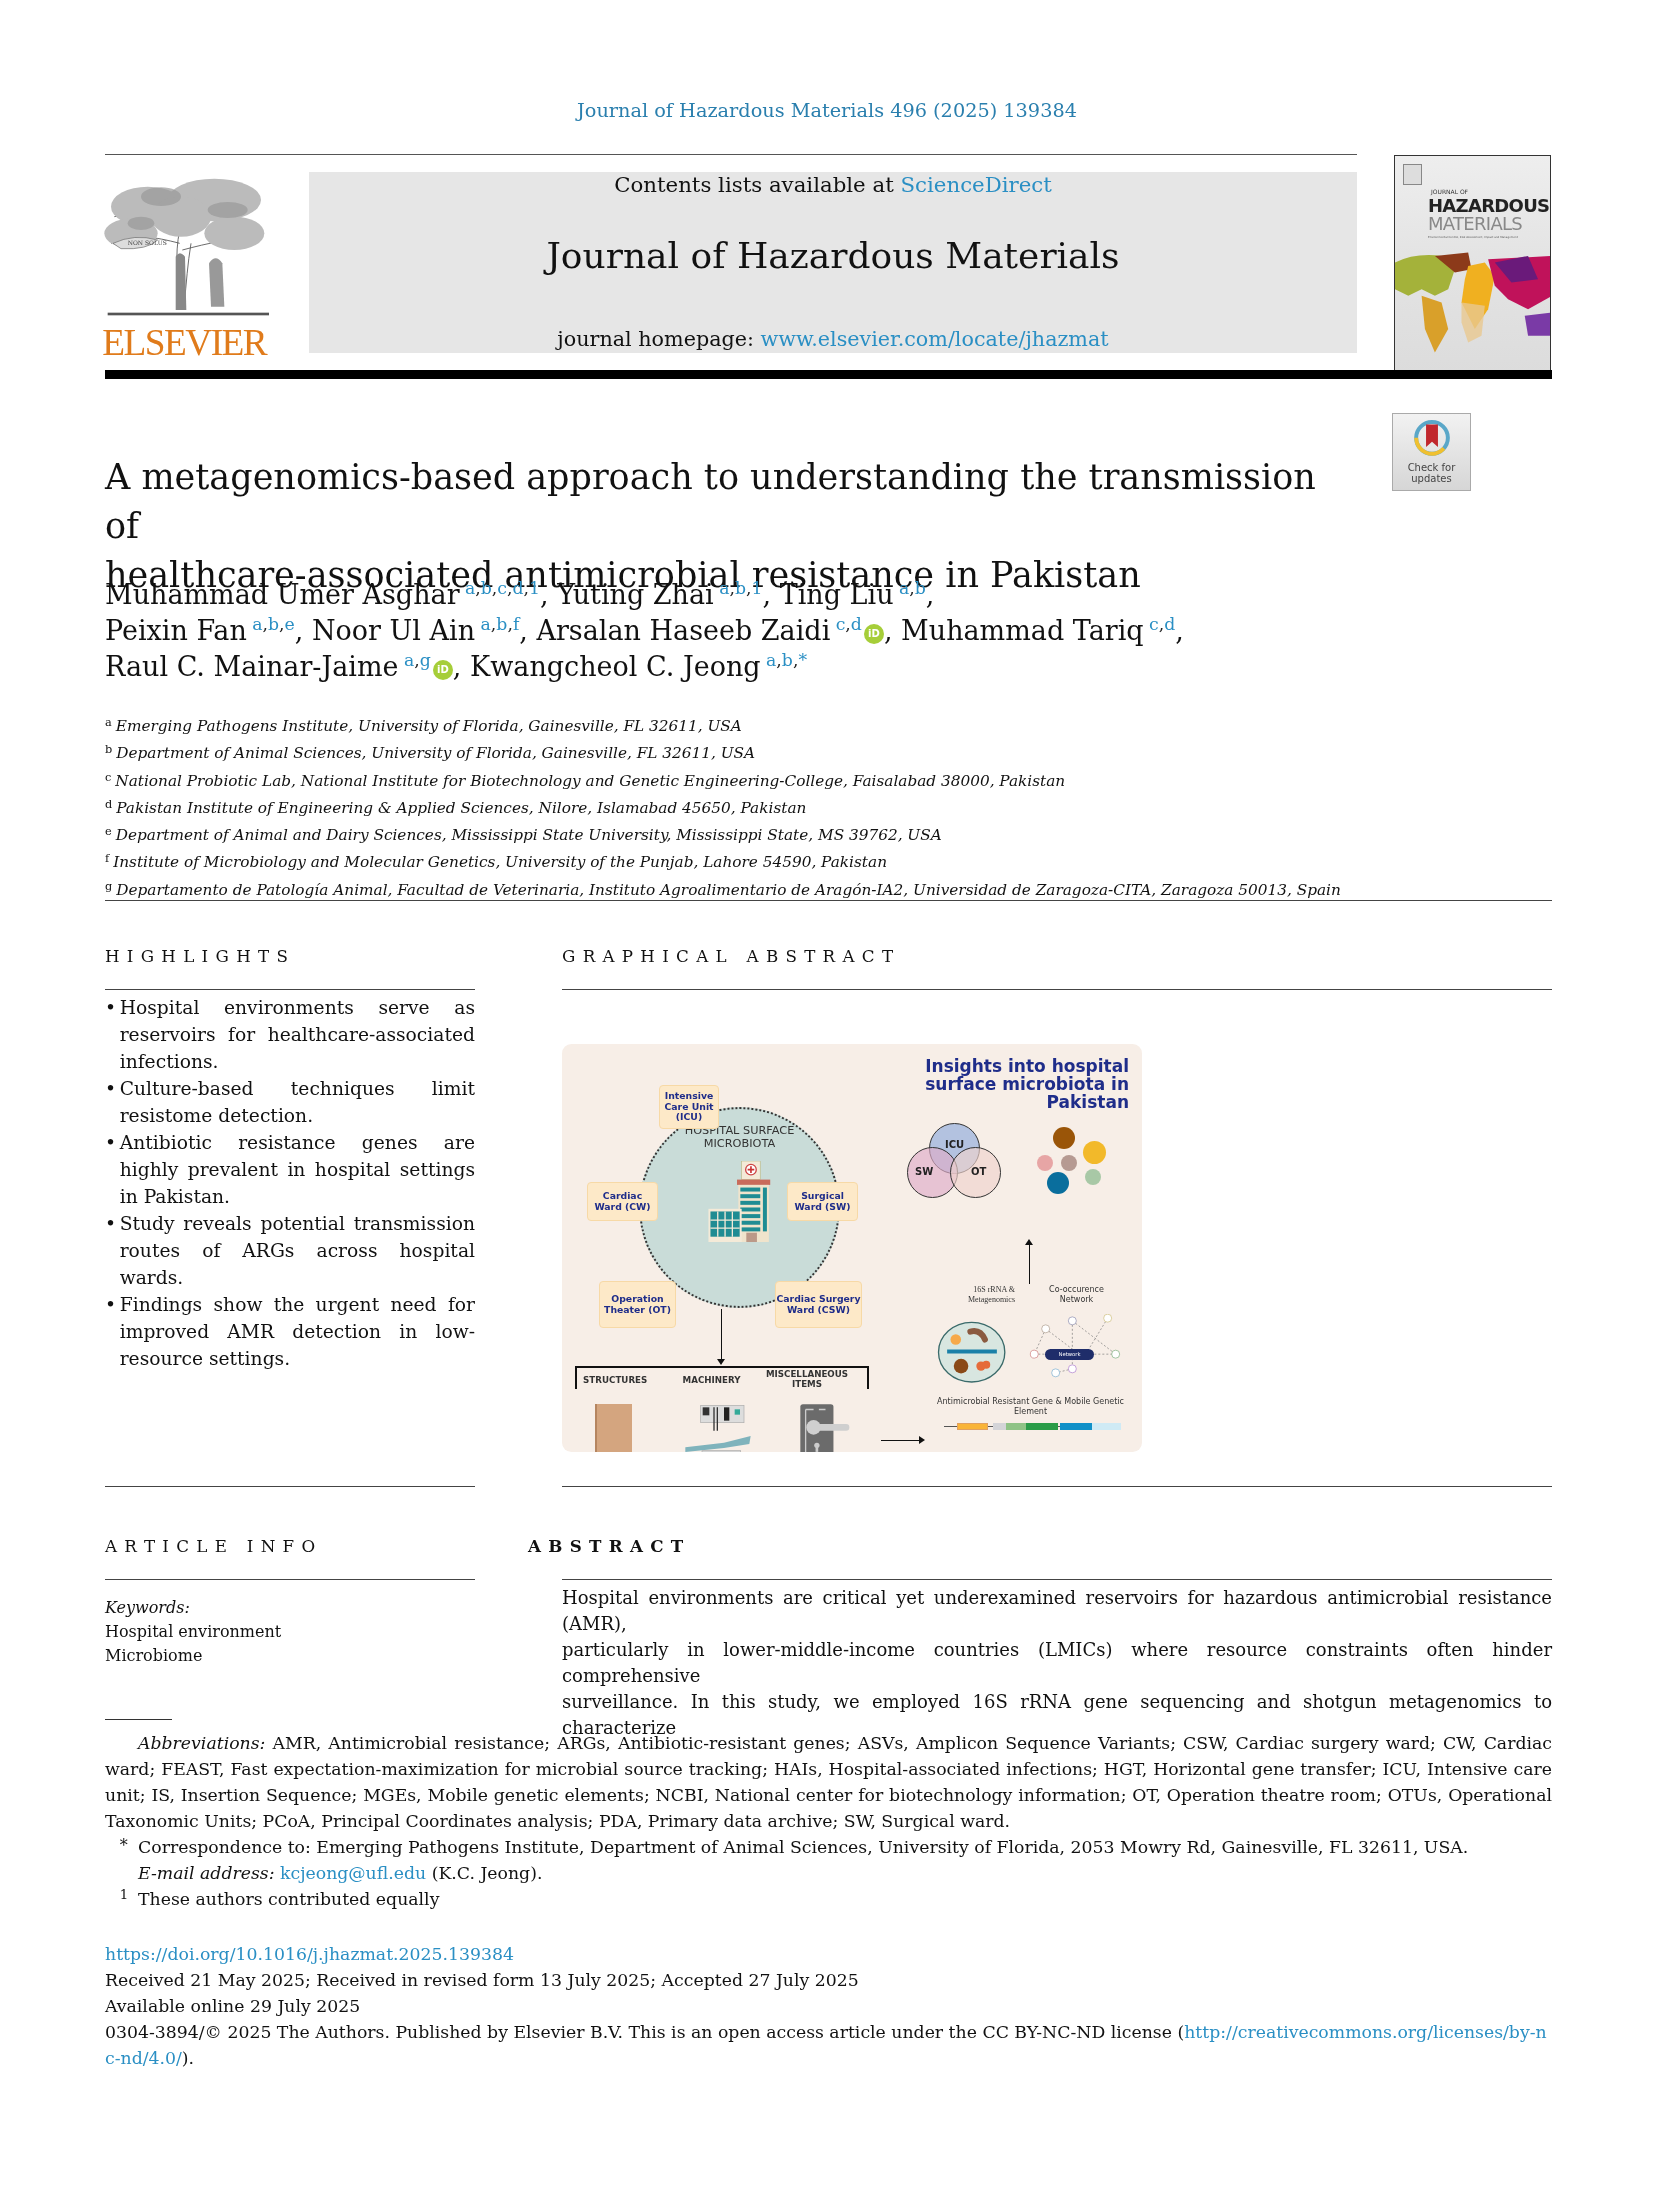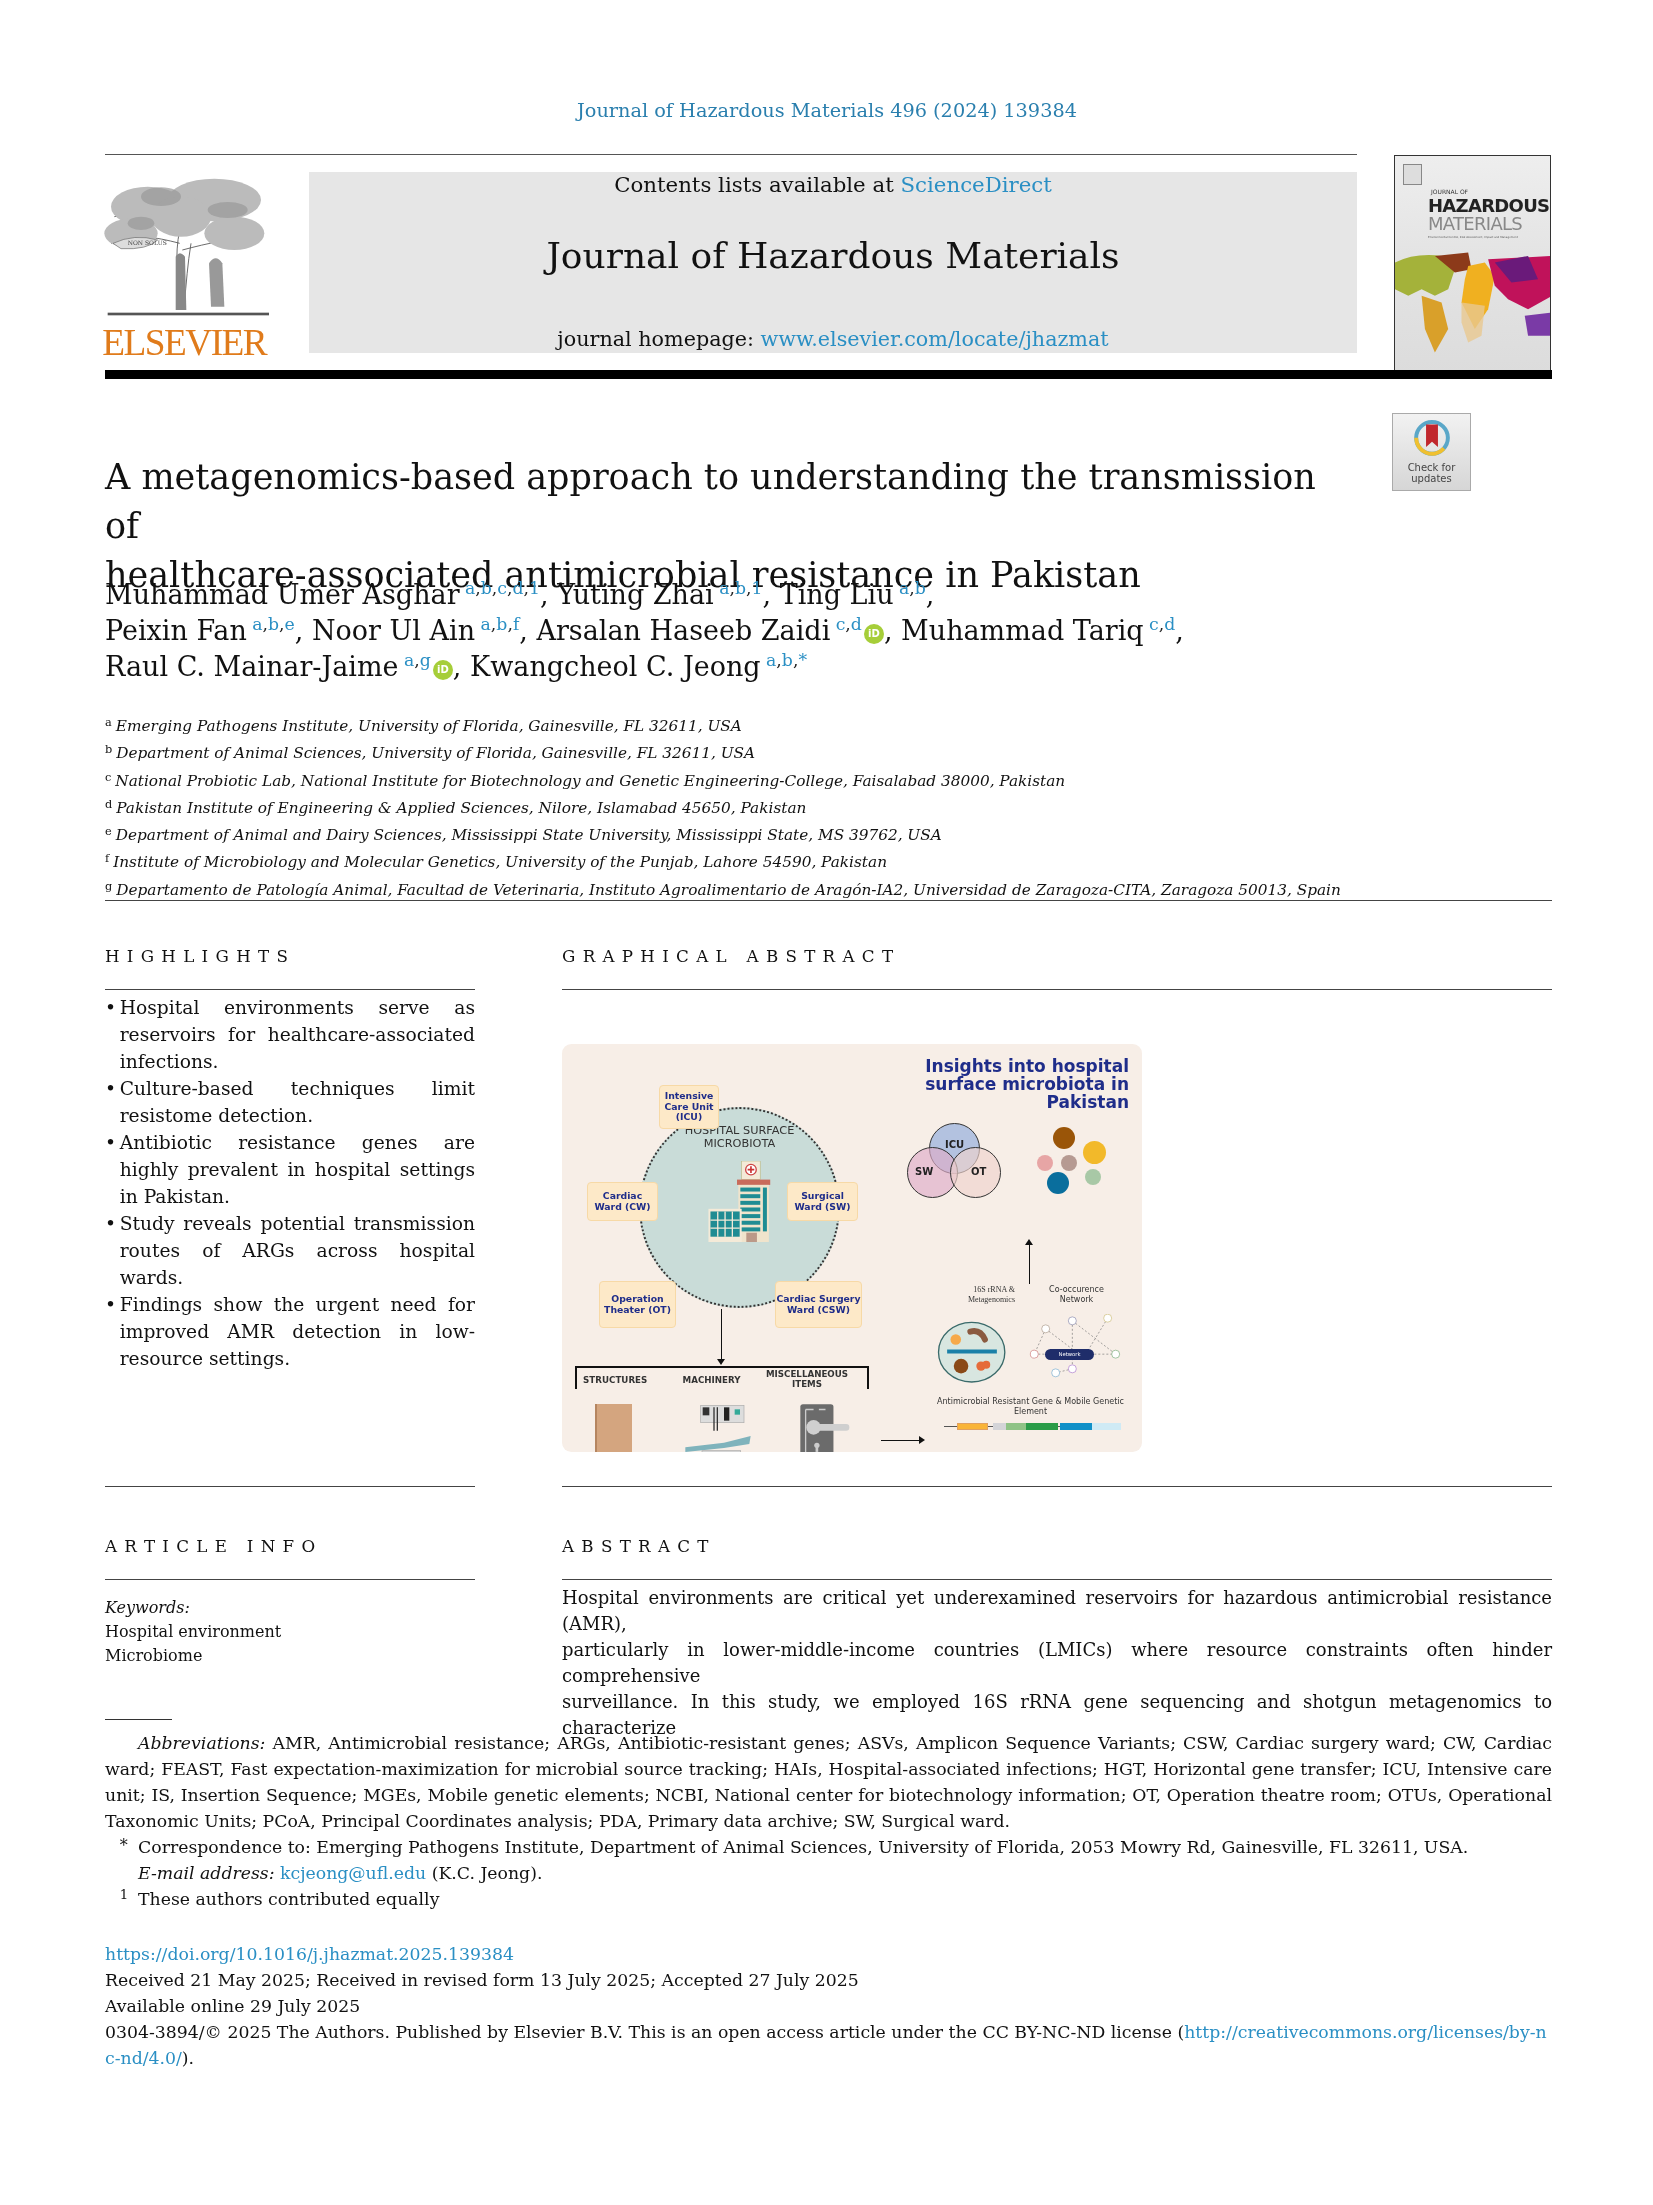--- a/index.html
+++ b/index.html
@@ -58,41 +58,41 @@
   #ga .venn-label { position: absolute; font-weight: bold; font-size: 10px; color: #222; }
   #ga .dot { position: absolute; border-radius: 50%; }
   #ga .small-label { position: absolute; font-size: 8px; color: #333; text-align: center; line-height: 10px; }
   #ga .network-pill { position: absolute; left: 483px; top: 305px; width: 49px; height: 11.3px; border-radius: 6px; background: #1f2d6a; color: #fff; font-size: 5.3px; text-align: center; line-height: 11.3px; }
   #ga .gene { position: absolute; top: 379px; height: 7.3px; }
 
   
   #rule-left-2 { left: 105px; top: 1486px; width: 370px; }
   #rule-right-2 { left: 562px; top: 1486px; width: 990px; }
   #ai-head { left: 105px; top: 1536px; }
-  #ab-head { left: 562px; top: 1536px; }
+  #ab-head { left: 528px; top: 1536px; font-weight: bold; }
   #ai-rule { left: 105px; top: 1579px; width: 370px; }
   #ab-rule { left: 562px; top: 1579px; width: 990px; }
   #keywords { left: 105px; top: 1596px; font-size: 16px; line-height: 24px; }
   #keywords .kw-label { font-style: italic; }
   #abstract { left: 562px; top: 1585px; width: 990px; font-size: 18px; line-height: 26px; text-align: justify; text-align-last: justify; }
 
   
   #fn-rule { left: 105px; top: 1719px; width: 67px; height: 1.3px; background: #333; }
   #footnotes { left: 105px; top: 1730px; width: 1447px; font-size: 17.3px; line-height: 26px; }
   #footnotes .abbr { text-indent: 33px; text-align: justify; }
   #footnotes .fn-line { padding-left: 33px; position: relative; }
   #footnotes .fn-mark { position: absolute; left: 14.7px; top: -1.3px; font-size: 16px; }
   #footnotes .it { font-style: italic; }
 
   #pub-info { left: 105px; top: 1941px; width: 1447px; font-size: 17.3px; line-height: 26px; }
 </style>
 </head>
 <body>
 
-<div class="abs link" id="running-head">Journal of Hazardous Materials 496 (2024) 139384</div>
+<div class="abs link" id="running-head">Journal of Hazardous Materials 496 (2025) 139384</div>
 <div class="abs" id="top-rule"></div>
 
 <div class="abs" id="elsevier-logo">
   <svg width="168" height="190" viewBox="0 0 252 285">
     <g stroke="#555" fill="none" stroke-width="1.3">
       <path d="M120 200 C115 160 110 130 118 90 M118 90 C90 70 60 60 20 70 M118 90 C140 60 180 40 235 50 M118 110 C80 100 50 95 15 110 M122 120 C160 110 200 100 240 105"></path>
       <path d="M125 200 C128 170 130 140 135 110"></path>
     </g>
     <g fill="#bbb">
       <ellipse cx="70" cy="55" rx="55" ry="30"></ellipse>

